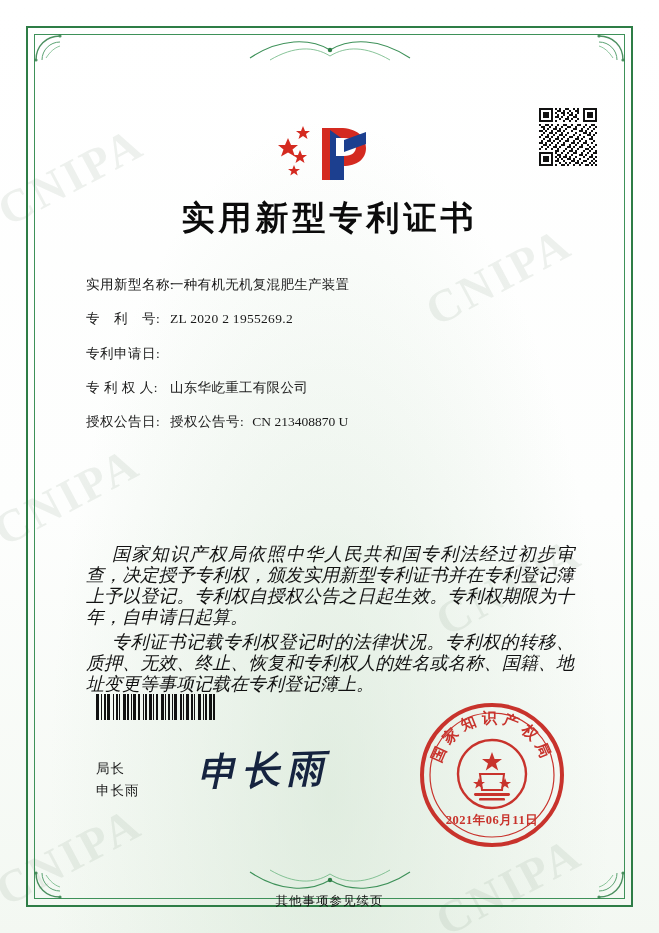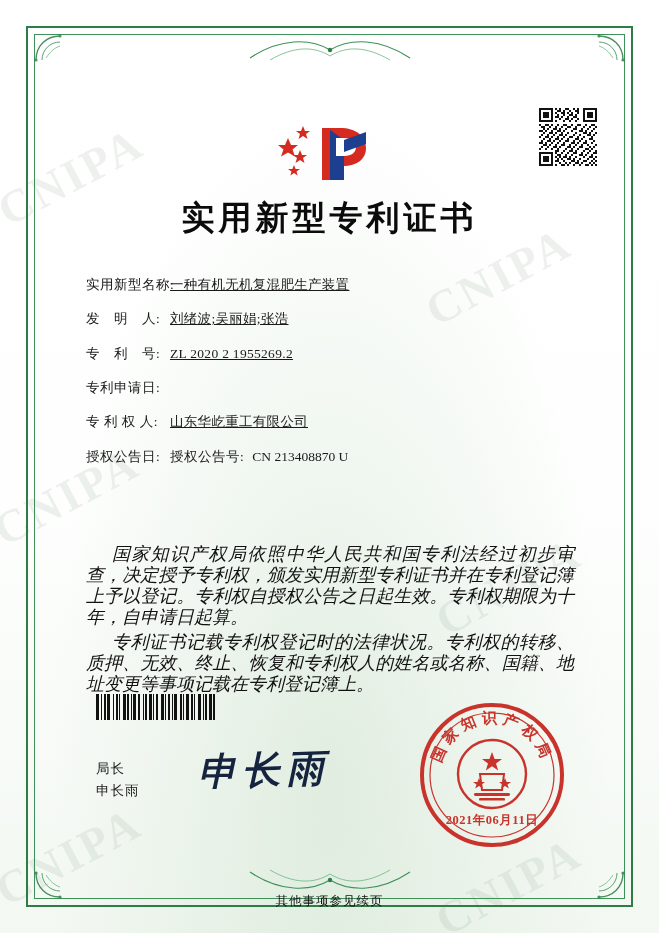--- a/index.html
+++ b/index.html
@@ -115,21 +115,20 @@
     white-space: nowrap;
   }
   .flabel {
     width: 84px;
     flex: 0 0 84px;
     letter-spacing: 0.5px;
   }
   .fvalue {
     flex: 1;
     letter-spacing: 0.3px;
-    text-decoration: underline;
   }
   .frow.dual .fvalue { flex: 0 0 auto; width: 228px; }
   .frow.dual .flabel2 { flex: 0 0 auto; margin-right: 8px; letter-spacing:0.5px;}
   .frow.dual .fvalue2 { flex: 1; }
 
   
   .paras {
     position: absolute;
     left: 86px;
     top: 544px;
@@ -533,24 +532,20 @@
   </div>
 
   <div class="title">实用新型专利证书</div>
 
   <div class="fields">
     <div class="frow">
       <span class="flabel">实用新型名称:</span>
       <span class="fvalue">一种有机无机复混肥生产装置</span>
     </div>
     <div class="frow">
-      <span class="flabel">发　明　人:</span>
-      <span class="fvalue">刘绪波;吴丽娟;张浩</span>
-    </div>
-    <div class="frow">
       <span class="flabel">专　利　号:</span>
       <span class="fvalue">ZL 2020 2 1955269.2</span>
     </div>
     <div class="frow">
       <span class="flabel">专利申请日:</span>
     </div>
     <div class="frow">
       <span class="flabel">专 利 权 人:</span>
       <span class="fvalue">山东华屹重工有限公司</span>
     </div>

